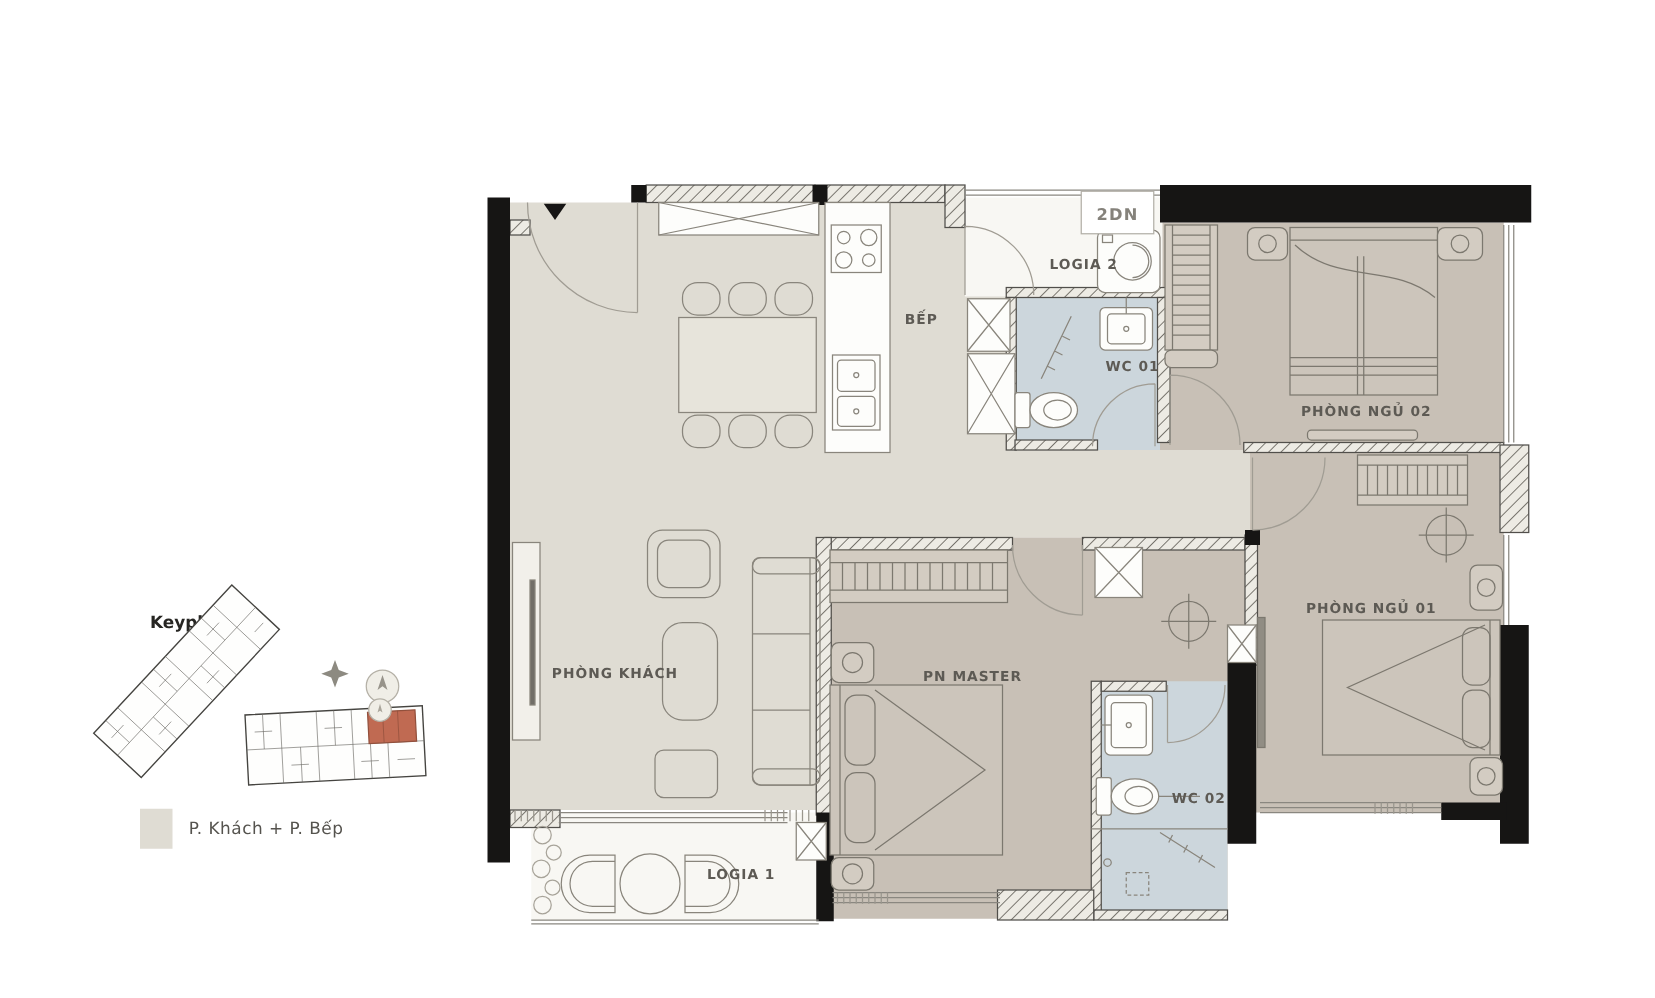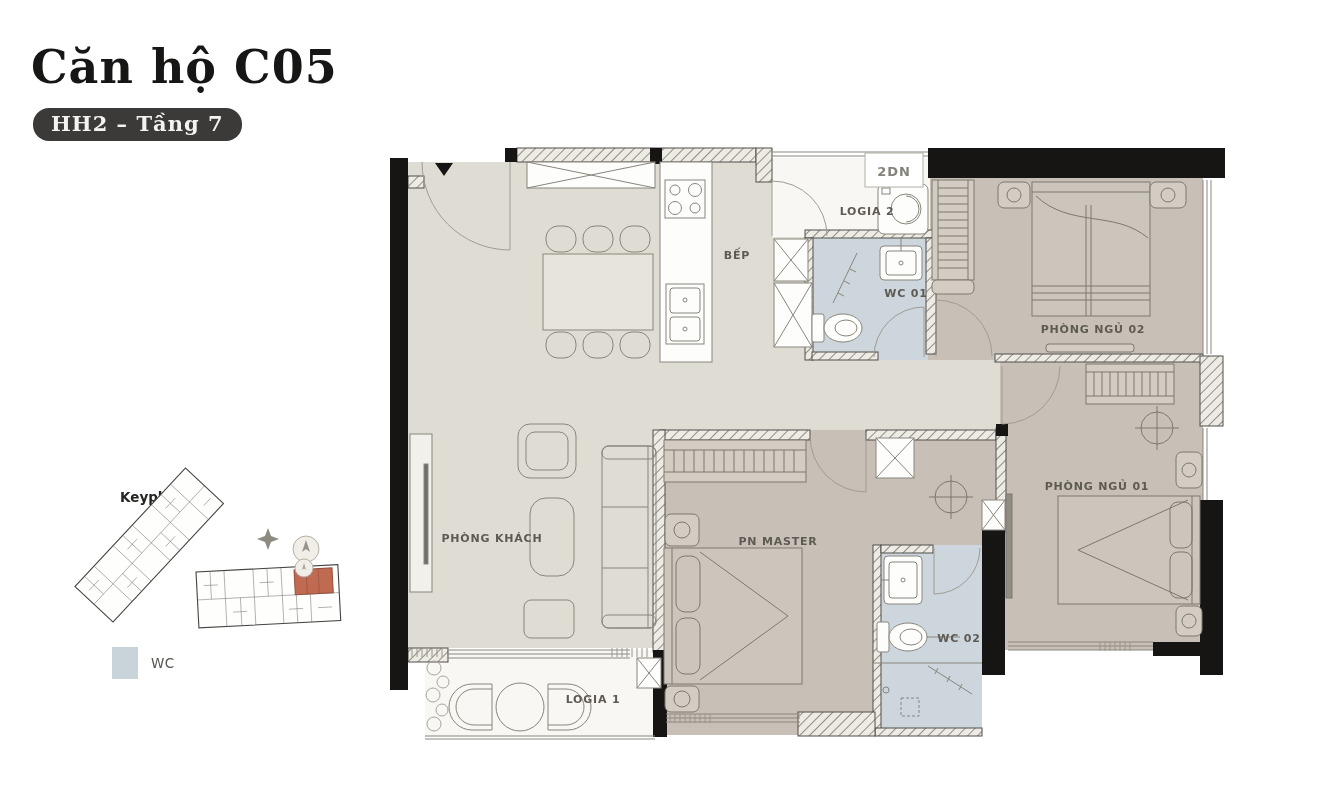--- a/index.html
+++ b/index.html
@@ -26,27 +26,25 @@
   .win{stroke:#8a8780;stroke-width:1;}
   .hatchwall{stroke:#514f4b;stroke-width:1;}
   .kp{fill:#fefefd;stroke:#454440;stroke-width:1.1;}
   .kpl{stroke:#6b6964;stroke-width:.5;}
 </style>
 </head>
 <body>
 
 <div class="stage">
 
-  <h1 class="page-title">Căn hộ C05</h1>
-  <div class="floor-badge">HH2 – Tầng 7</div>
 
   <div class="legend">
     <div class="legend-row">
-      <div class="legend-swatch" style="background: rgb(201, 212, 218);"></div>
-      <div class="legend-label">WC</div>
+      <div class="legend-swatch" style="background: rgb(223, 220, 211);"></div>
+      <div class="legend-label">P. Khách + P. Bếp</div>
     </div>
   </div>
 
   <svg width="1324" height="798" viewBox="0 0 1324 798" style="position:absolute;left:0;top:0;">
     <defs>
       <pattern id="hatch" width="7" height="7" patternUnits="userSpaceOnUse" patternTransform="rotate(45)">
         <rect width="7" height="7" fill="#edebe4"></rect>
         <line x1="0" y1="0" x2="0" y2="7" stroke="#716e67" stroke-width="1.5"></line>
       </pattern>
     </defs>

